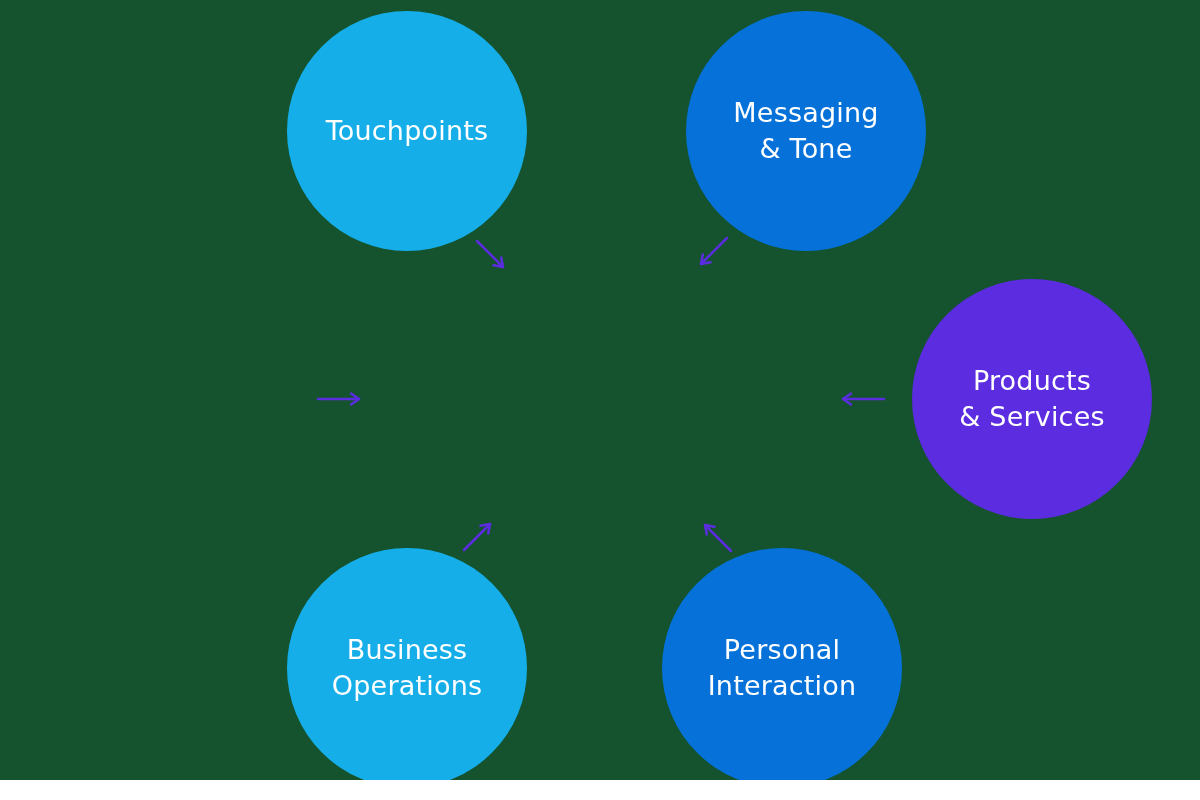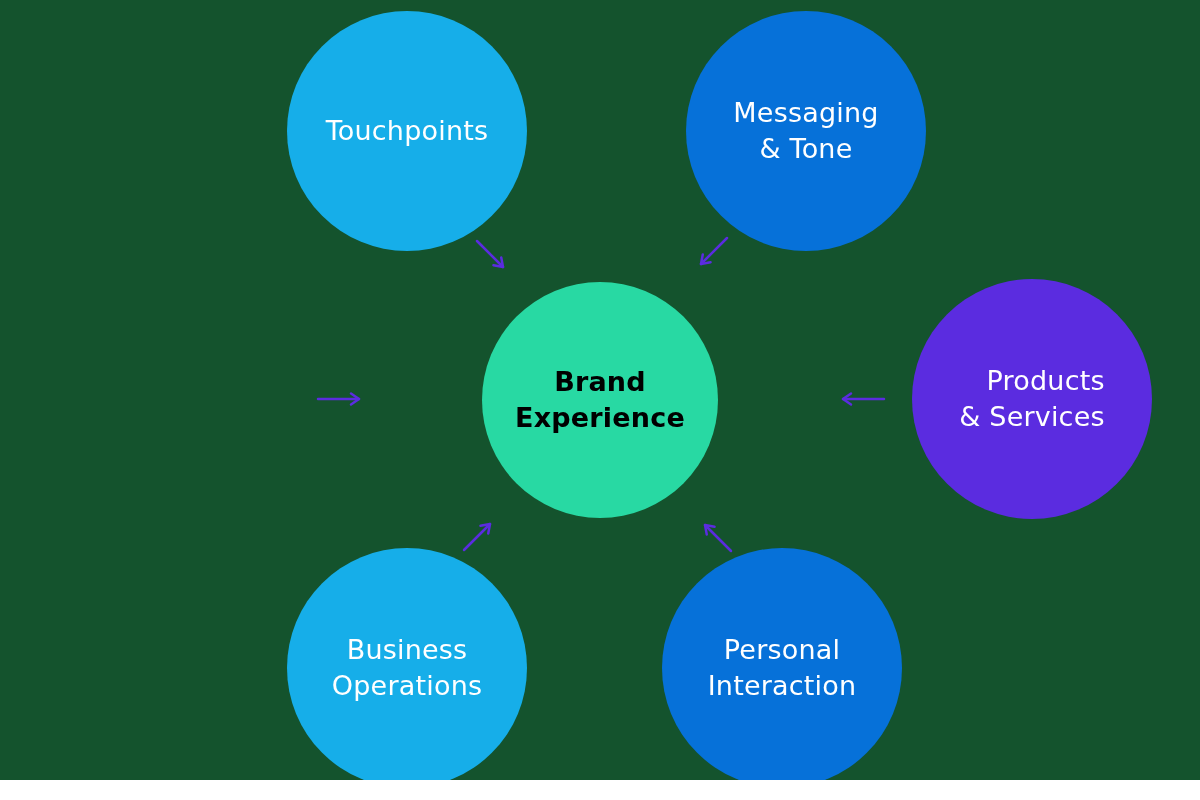--- a/index.html
+++ b/index.html
@@ -74,32 +74,28 @@
     <span class="node-label" style="color: rgb(255, 255, 255);">Touchpoints</span>
   </div>
 
   <div class="node" id="node-messaging" style="background-color: rgb(6, 113, 217);">
     <span class="node-label" style="color: rgb(255, 255, 255);">Messaging
 &amp; Tone</span>
   </div>
 
 
   <div class="node" id="node-products" style="background-color: rgb(91, 44, 224);">
-    <span class="node-label" style="color: rgb(255, 255, 255); text-align: right;">Products
+    <span class="node-label" style="color: rgb(255, 255, 255);">Products
 &amp; Services</span>
   </div>
 
   <div class="node" id="node-business" style="background-color: rgb(22, 174, 233);">
     <span class="node-label" style="color: rgb(255, 255, 255);">Business
 Operations</span>
   </div>
 
   <div class="node" id="node-personal" style="background-color: rgb(6, 113, 217);">
     <span class="node-label" style="color: rgb(255, 255, 255);">Personal
 Interaction</span>
   </div>
 
-  <div class="node center-node" id="node-center" style="background-color: rgb(40, 217, 163);">
-    <span class="node-label" style="color: rgb(0, 0, 0);">Brand
-Experience</span>
-  </div>
 
 </div>
 
 </body></html>

